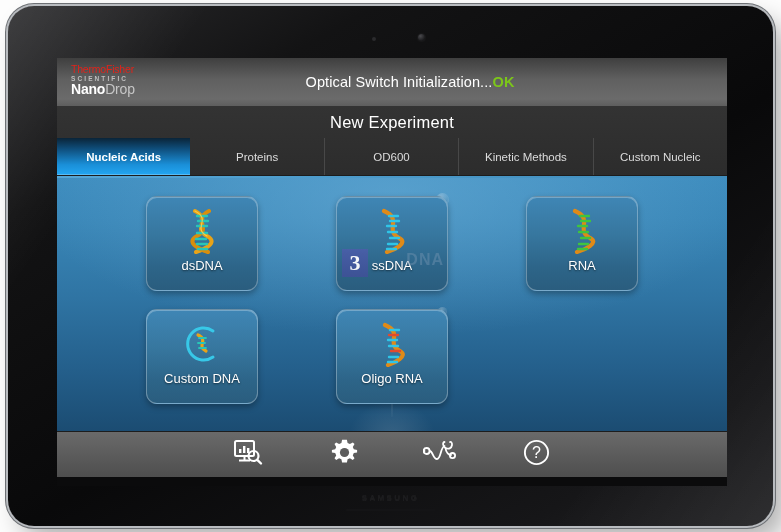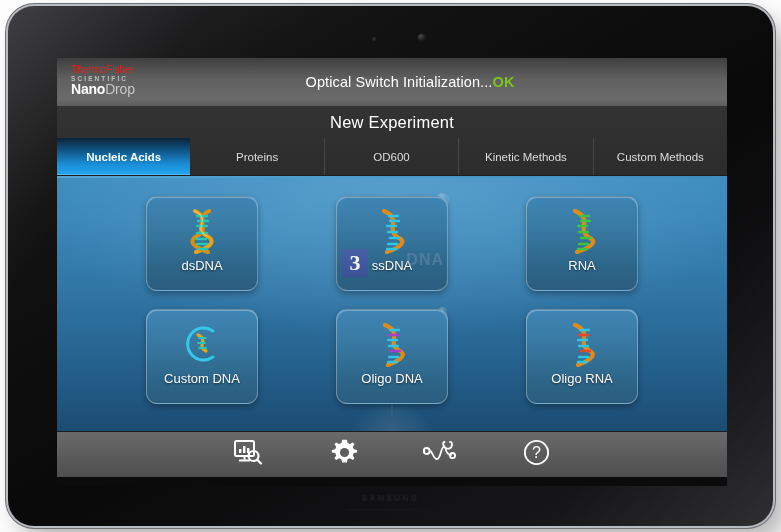--- a/index.html
+++ b/index.html
@@ -294,21 +294,21 @@
         <div class="tab">
             <span>Proteins</span>
           </div>
         <div class="tab">
             <span>OD600</span>
           </div>
         <div class="tab">
             <span>Kinetic Methods</span>
           </div>
         <div class="tab">
-            <span>Custom Methods</span>
+            <span>Custom Nucleic</span>
           </div>
       </div>
     </div>
 
     <div id="content">
       <div id="content-top-edge"></div>
 
       <div class="bubble" style="left:379px; top:17px; width:13px; height:13px;"></div>
       <div class="bubble" style="left:369px; top:53px; width:11px; height:11px;"></div>
       <div class="bubble" style="left:364px; top:83px; width:5px; height:5px;"></div>
@@ -393,37 +393,20 @@
                   <line x1="19" y1="16" x2="26" y2="16"></line>
                   <line x1="18" y1="21" x2="25" y2="21"></line>
                   <line x1="19" y1="26" x2="26" y2="26"></line>
                 </g>
               </g>
             </svg>
           </div>
           <div class="tile-label">Custom DNA</div>
         </div>
 
-        <div class="tile">
-          <div class="tile-icon">
-            <svg width="40" height="46" viewBox="0 0 40 46">
-              <path d="M13 4 C32 12, 13 22, 28 30 C37 35, 22 42, 16 44" fill="none" stroke="#e08a17" stroke-width="4.2" stroke-linecap="round"></path>
-              <g stroke-width="2.4" stroke-linecap="round">
-                <line x1="18" y1="9" x2="27" y2="9" stroke="#2fc5e8"></line>
-                <line x1="17" y1="14" x2="26" y2="14" stroke="#a43fd0"></line>
-                <line x1="16" y1="19" x2="25" y2="19" stroke="#2fc5e8"></line>
-                <line x1="17" y1="25" x2="26" y2="25" stroke="#2fc5e8"></line>
-                <line x1="19" y1="30" x2="28" y2="30" stroke="#a43fd0"></line>
-                <line x1="17" y1="36" x2="26" y2="36" stroke="#2fc5e8"></line>
-                <line x1="16" y1="41" x2="25" y2="41" stroke="#2fc5e8"></line>
-              </g>
-            </svg>
-          </div>
-          <div class="tile-label">Oligo DNA</div>
-        </div>
 
         <div class="tile">
           <div class="tile-icon">
             <svg width="40" height="46" viewBox="0 0 40 46">
               <path d="M13 4 C32 12, 13 22, 28 30 C37 35, 22 42, 16 44" fill="none" stroke="#e08a17" stroke-width="4.2" stroke-linecap="round"></path>
               <g stroke-width="2.4" stroke-linecap="round">
                 <line x1="18" y1="9" x2="27" y2="9" stroke="#2fc5e8"></line>
                 <line x1="17" y1="14" x2="26" y2="14" stroke="#e04a2f"></line>
                 <line x1="16" y1="19" x2="25" y2="19" stroke="#2fc5e8"></line>
                 <line x1="17" y1="25" x2="26" y2="25" stroke="#2fc5e8"></line>

